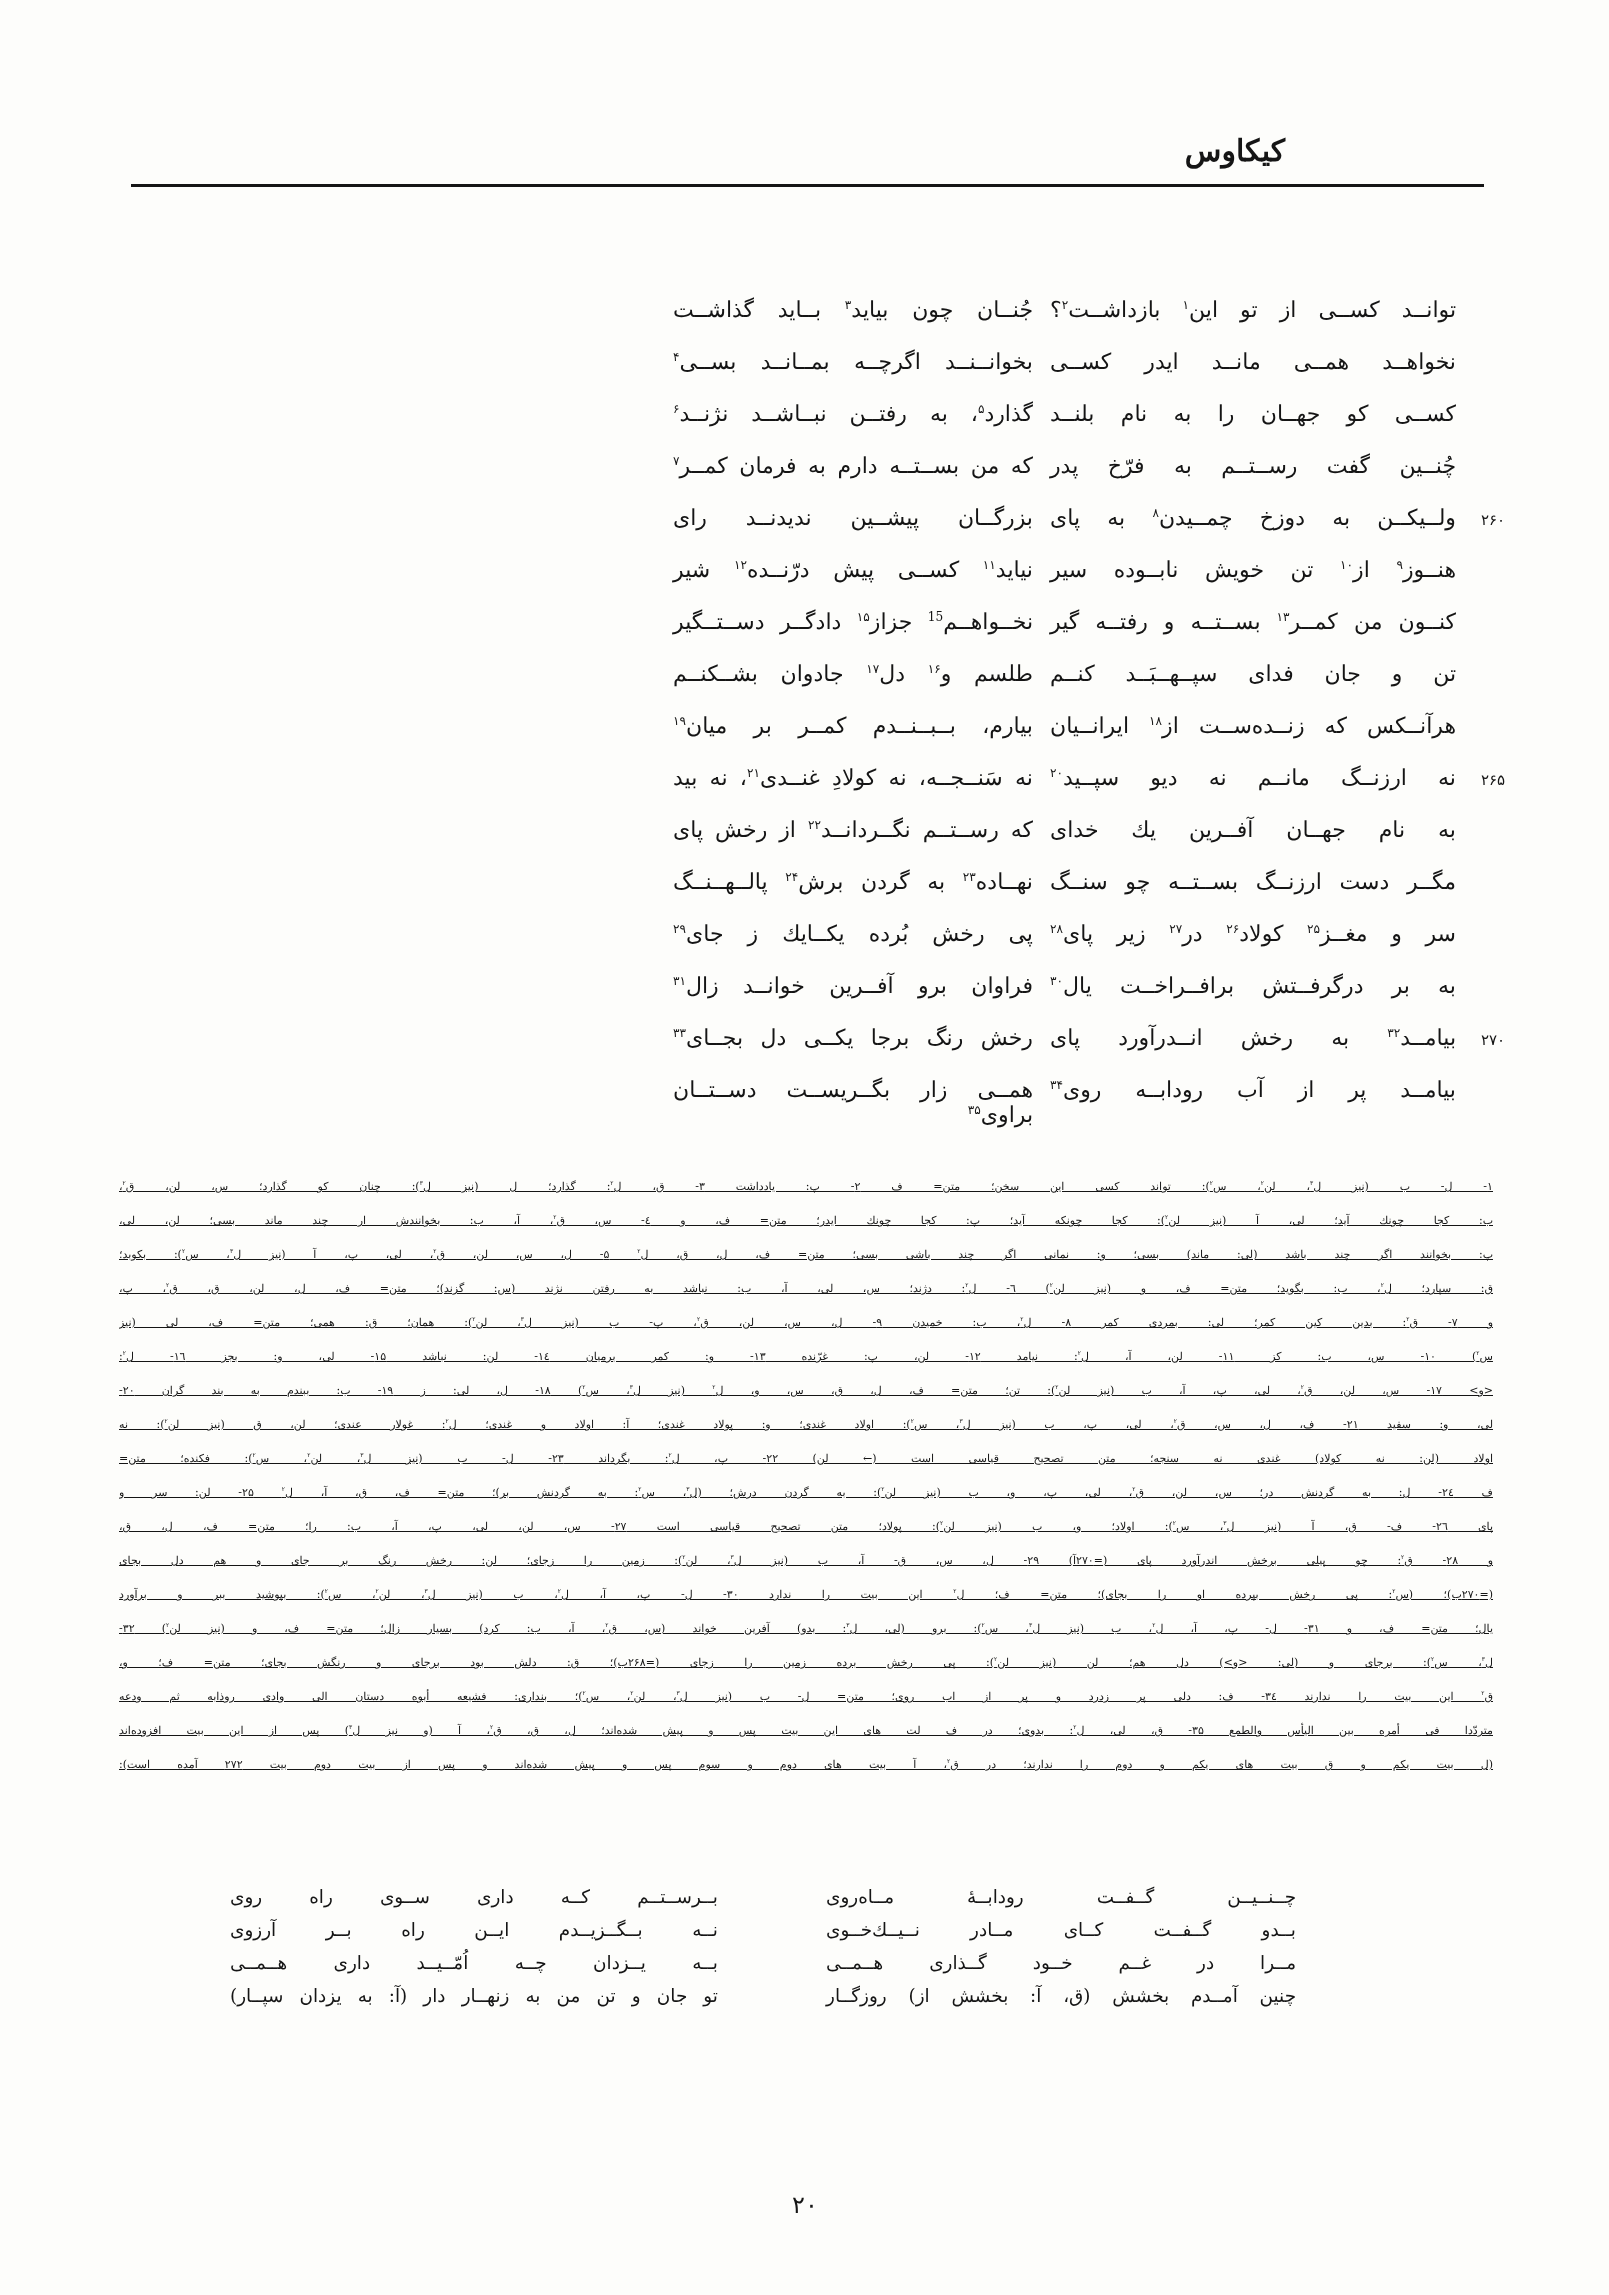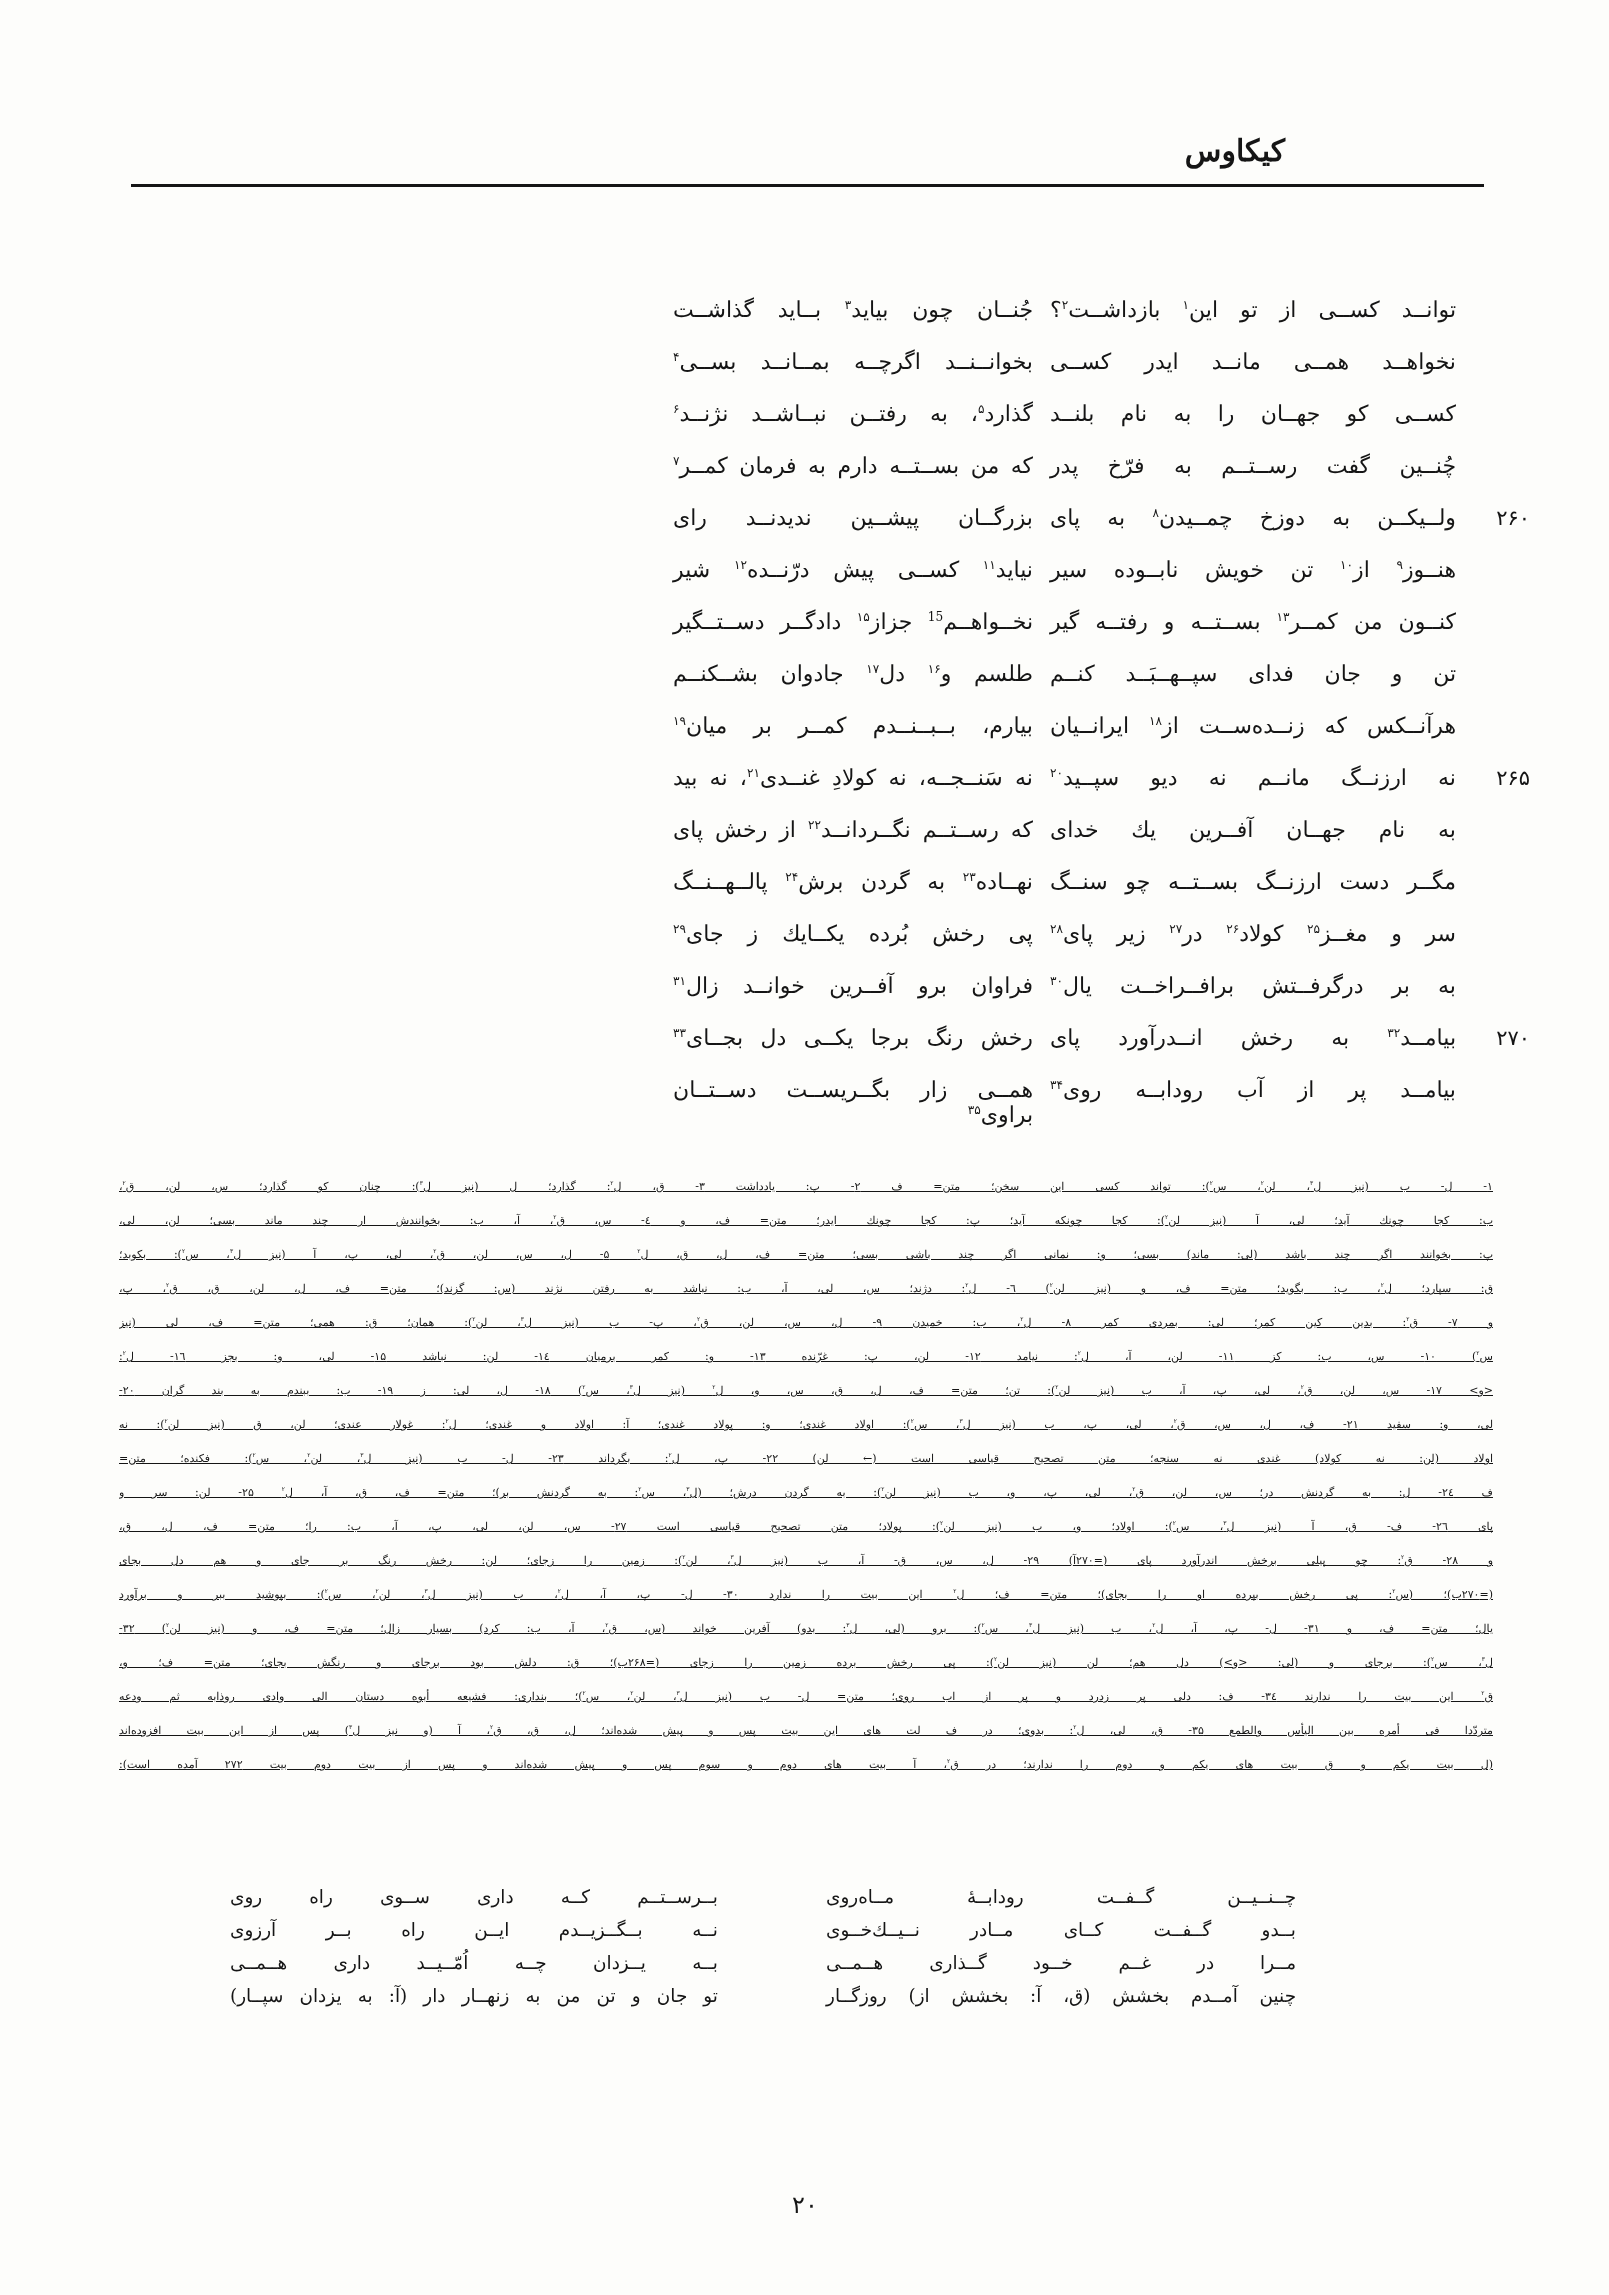--- a/index.html
+++ b/index.html
@@ -15,21 +15,21 @@
     position:absolute;top:133px;right:325px;
     font-size:30px;font-weight:700;letter-spacing:0.7px;
   }
   .header-rule{
     position:absolute;top:184px;left:131px;width:1353px;height:2.8px;
     background:#151515;
   }
   
   .poem{position:absolute;left:668px;top:297px;width:862px;}
   .vrow{display:flex;direction:rtl;align-items:baseline;height:52px;font-size:22px;}
-  .vnum{width:74px;text-align:right;font-size:21px;flex:none;}
+  .vnum{width:74px;text-align:center;font-size:15px;flex:none;}
   .h1{width:406px;margin-left:17px;flex:none;text-align:justify;text-align-last:justify;}
   .h2{width:360px;flex:none;text-align:justify;text-align-last:justify;}
   
   .apparatus{
     position:absolute;left:119px;top:1170px;width:1374px;
     font-size:11px;
     text-decoration:underline;
   }
   .app-line{
     height:34px;line-height:34px;white-space:nowrap;

